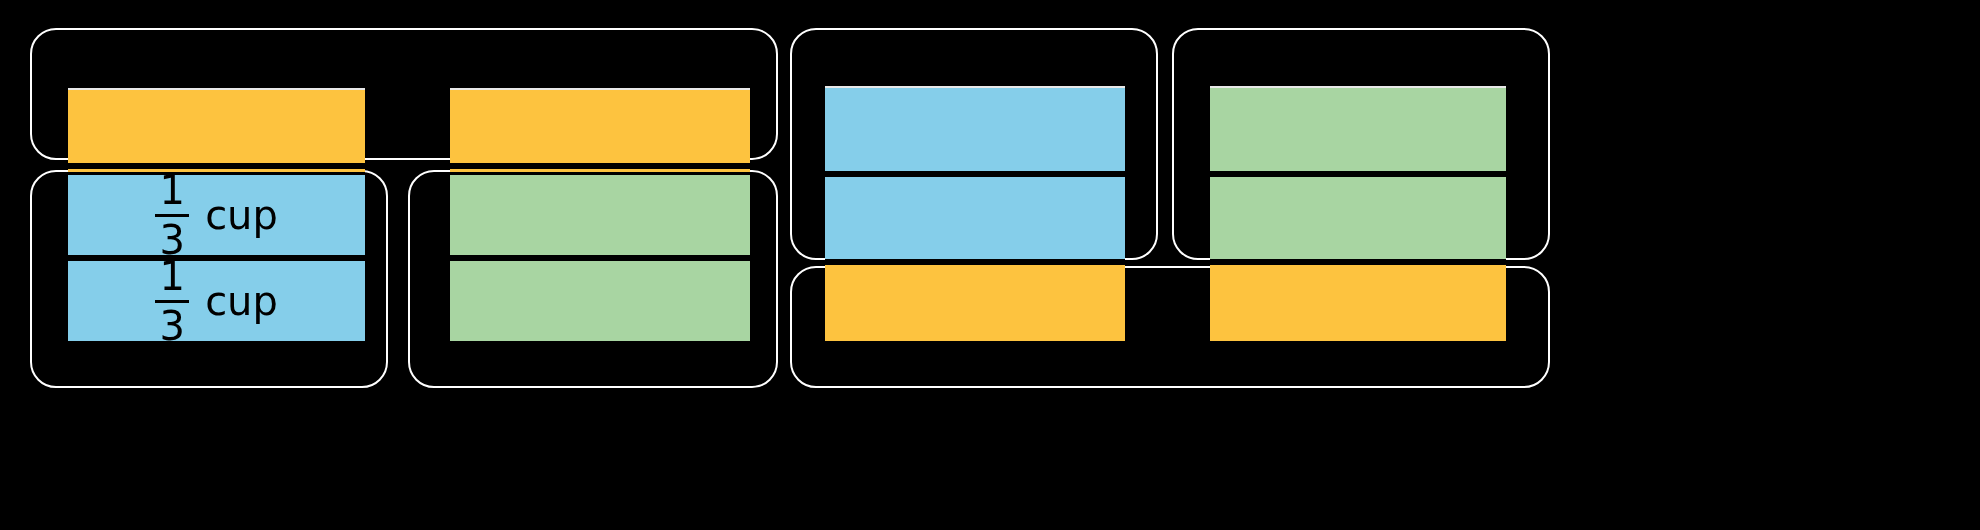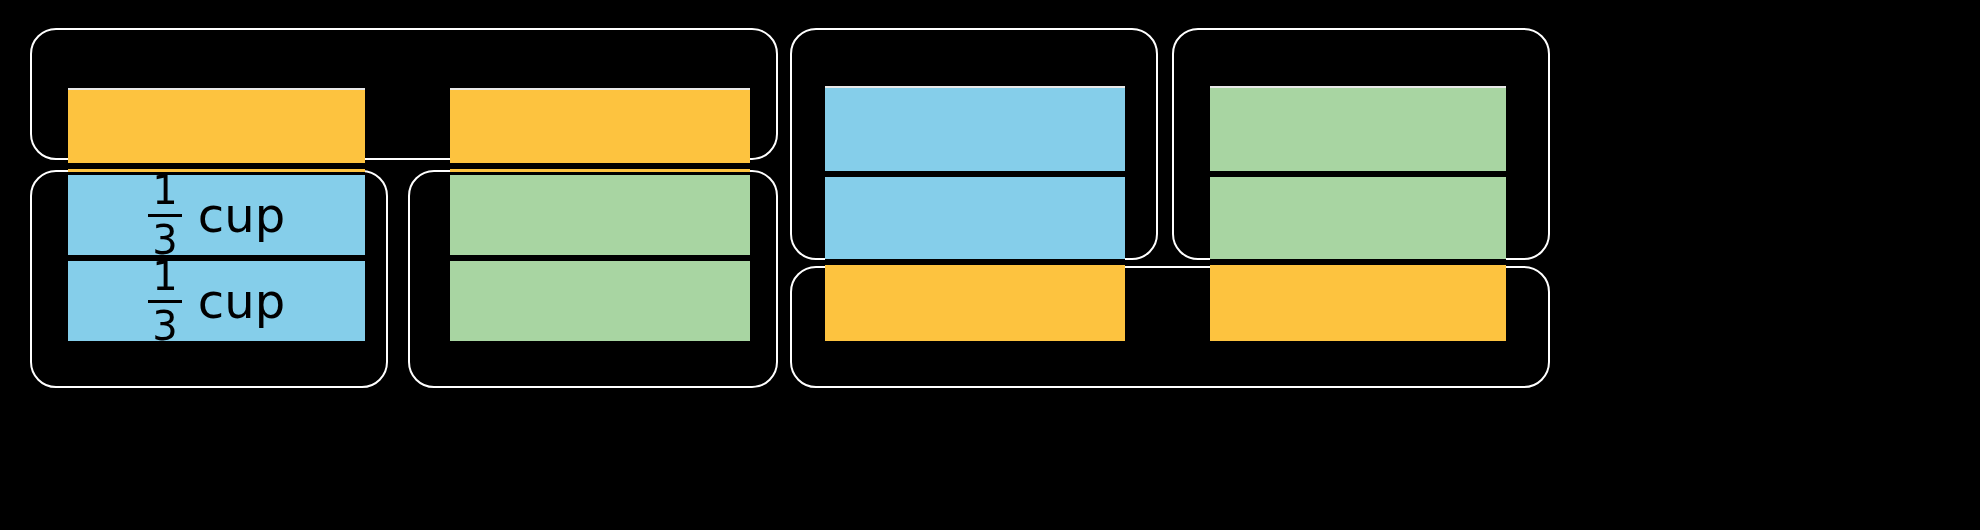--- a/index.html
+++ b/index.html
@@ -50,21 +50,21 @@
   }
   .frac{
     display:inline-flex;flex-direction:column;align-items:center;
     font-size:40px;line-height:1.02;
   }
   .frac .num{padding:0 4px;}
   .frac .bar{
     width:34px;height:3px;background:#000;margin:3px 0;
   }
   .frac .den{padding:0 4px;}
-  .unit{font-size:48px;text-align:center;}
+  .unit{font-size:40px;text-align:center;}
 </style>
 </head>
 <body>
 
 <div id="stage">
     <div class="bracket" style="left: 30px; top: 28px; width: 748px; height: 132px;"></div>
     <div class="bracket" style="left: 30px; top: 170px; width: 358px; height: 218px;"></div>
     <div class="bracket" style="left: 408px; top: 170px; width: 370px; height: 218px;"></div>
     <div class="bracket" style="left: 790px; top: 28px; width: 368px; height: 232px;"></div>
     <div class="bracket" style="left: 1172px; top: 28px; width: 378px; height: 232px;"></div>

